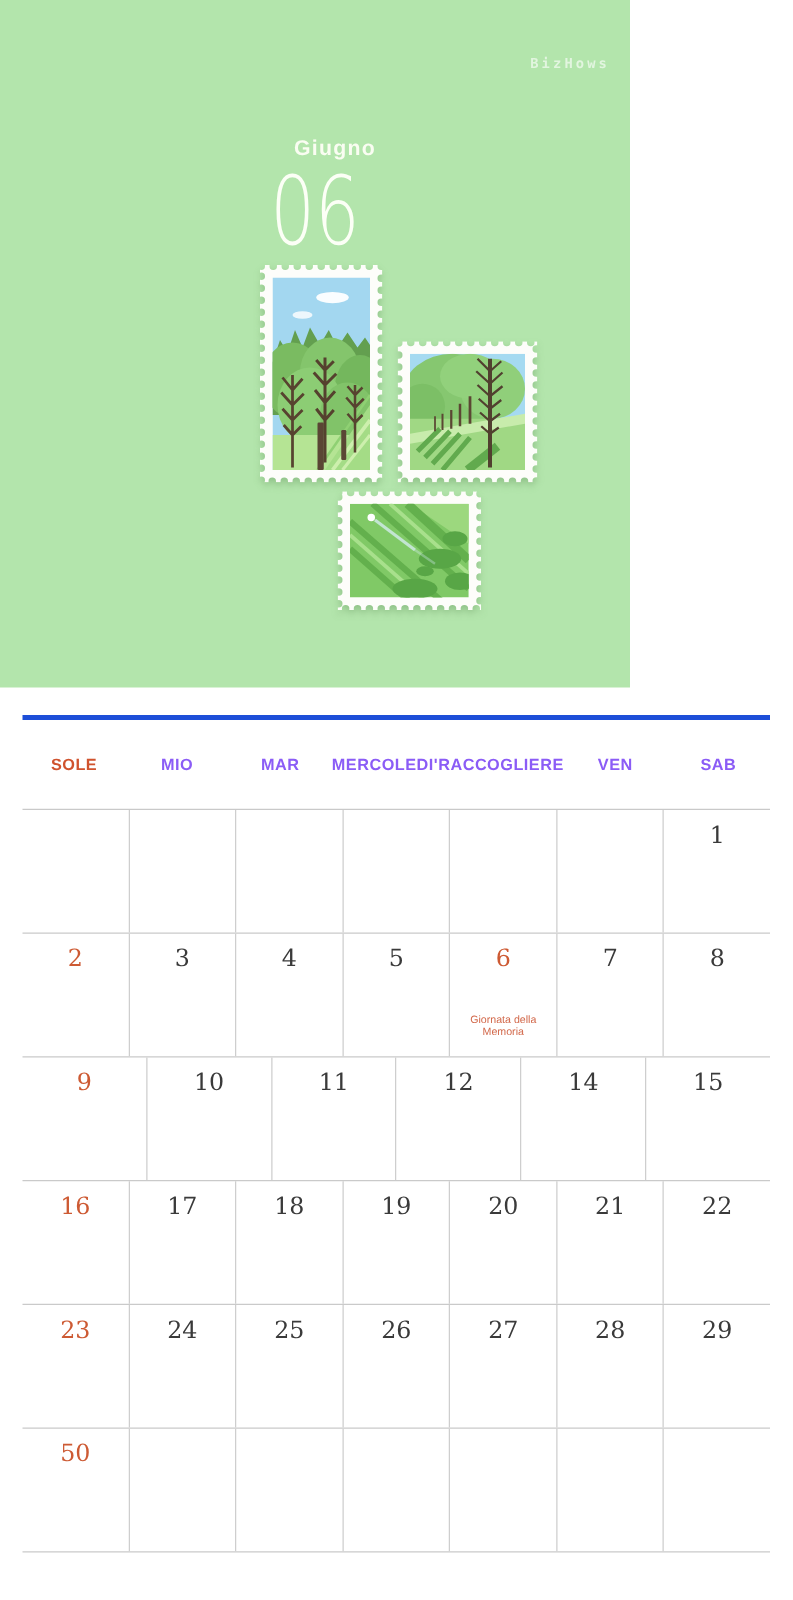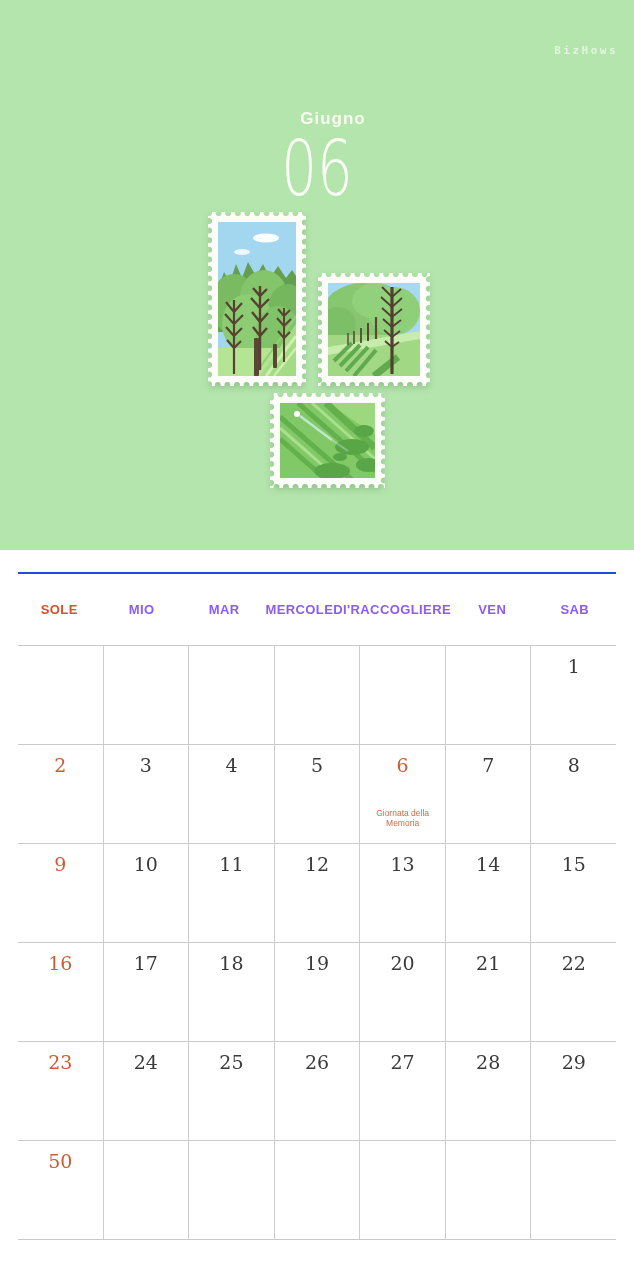--- a/index.html
+++ b/index.html
@@ -2,42 +2,42 @@
 <html><head>
 <meta charset="utf-8">
 <style>
   html,body{margin:0;padding:0;}
   body{
     width:634px;height:1280px;position:relative;background:#ffffff;
     font-family:"Liberation Sans",sans-serif;overflow:hidden;
   }
 
   
-  .hero{position:absolute;left:0;top:0;width:634px;height:550px;background:#b3e5ac;}
+  .hero{position:absolute;left:0;top:0;width:504px;height:550px;background:#b3e5ac;}
   .brand{
     position:absolute;top:44px;right:16px;
     font-family:"DejaVu Sans Mono",monospace;font-weight:bold;
     font-size:11px;letter-spacing:2.5px;color:rgba(255,255,255,.62);
   }
   .month-name{
     position:absolute;top:109px;left:0;width:100%;text-align:center;
     font-weight:bold;font-size:17px;letter-spacing:1px;color:#fafdf2;padding-left:16px;
   }
   .month-number{
     position:absolute;top:131px;left:0;width:100%;text-align:center;
     font-family:"DejaVu Sans",sans-serif;font-weight:200;font-size:76px;
     line-height:1;color:#fcfff6;transform:scaleX(.74);
   }
   .stamp{position:absolute;filter:drop-shadow(0 3px 3px rgba(70,120,60,.30));}
   #stampA{left:208px;top:212px;}
   #stampB{left:318px;top:273px;}
   #stampC{left:270px;top:393px;}
 
   
-  .calendar{position:absolute;left:18px;top:572px;width:598px;border-top:2px solid #1d4ed8;}
+  .calendar{position:absolute;left:18px;top:572px;width:598px;border-top:4px solid #1d4ed8;}
   .weekdays{display:flex;height:72px;align-items:center;border-bottom:1px solid #c9c9c9;box-sizing:border-box;}
   .wd{flex:1;text-align:center;font-size:13px;font-weight:bold;color:#8b5cf6;letter-spacing:.4px;}
   .wd:first-child{color:#d0532e;}
   .row{display:flex;height:99px;border-bottom:1px solid #cacaca;box-sizing:border-box;}
   .cell{flex:1;position:relative;text-align:center;padding-top:9px;box-sizing:border-box;}
   .cell + .cell{border-left:1px solid #cecece;}
   .num{font-family:"DejaVu Serif",serif;font-size:19px;color:#3a3a3a;}
   .cell:first-child .num,.holiday .num{color:#cd5a33;}
   .event{
     position:absolute;left:0;right:0;bottom:15px;
@@ -185,21 +185,20 @@
       <div class="cell holiday"><span class="num">6</span><span class="event">Giornata della Memoria</span></div>
       <div class="cell"><span class="num">7</span></div>
       <div class="cell"><span class="num">8</span></div>
     </div>
 
     <div class="row">
       <div class="cell"><span class="num">9</span></div>
       <div class="cell"><span class="num">10</span></div>
       <div class="cell"><span class="num">11</span></div>
       <div class="cell"><span class="num">12</span></div>
-      <div class="cell"><span class="num">13</span></div>
       <div class="cell"><span class="num">14</span></div>
       <div class="cell"><span class="num">15</span></div>
     </div>
 
     <div class="row">
       <div class="cell"><span class="num">16</span></div>
       <div class="cell"><span class="num">17</span></div>
       <div class="cell"><span class="num">18</span></div>
       <div class="cell"><span class="num">19</span></div>
       <div class="cell"><span class="num">20</span></div>

